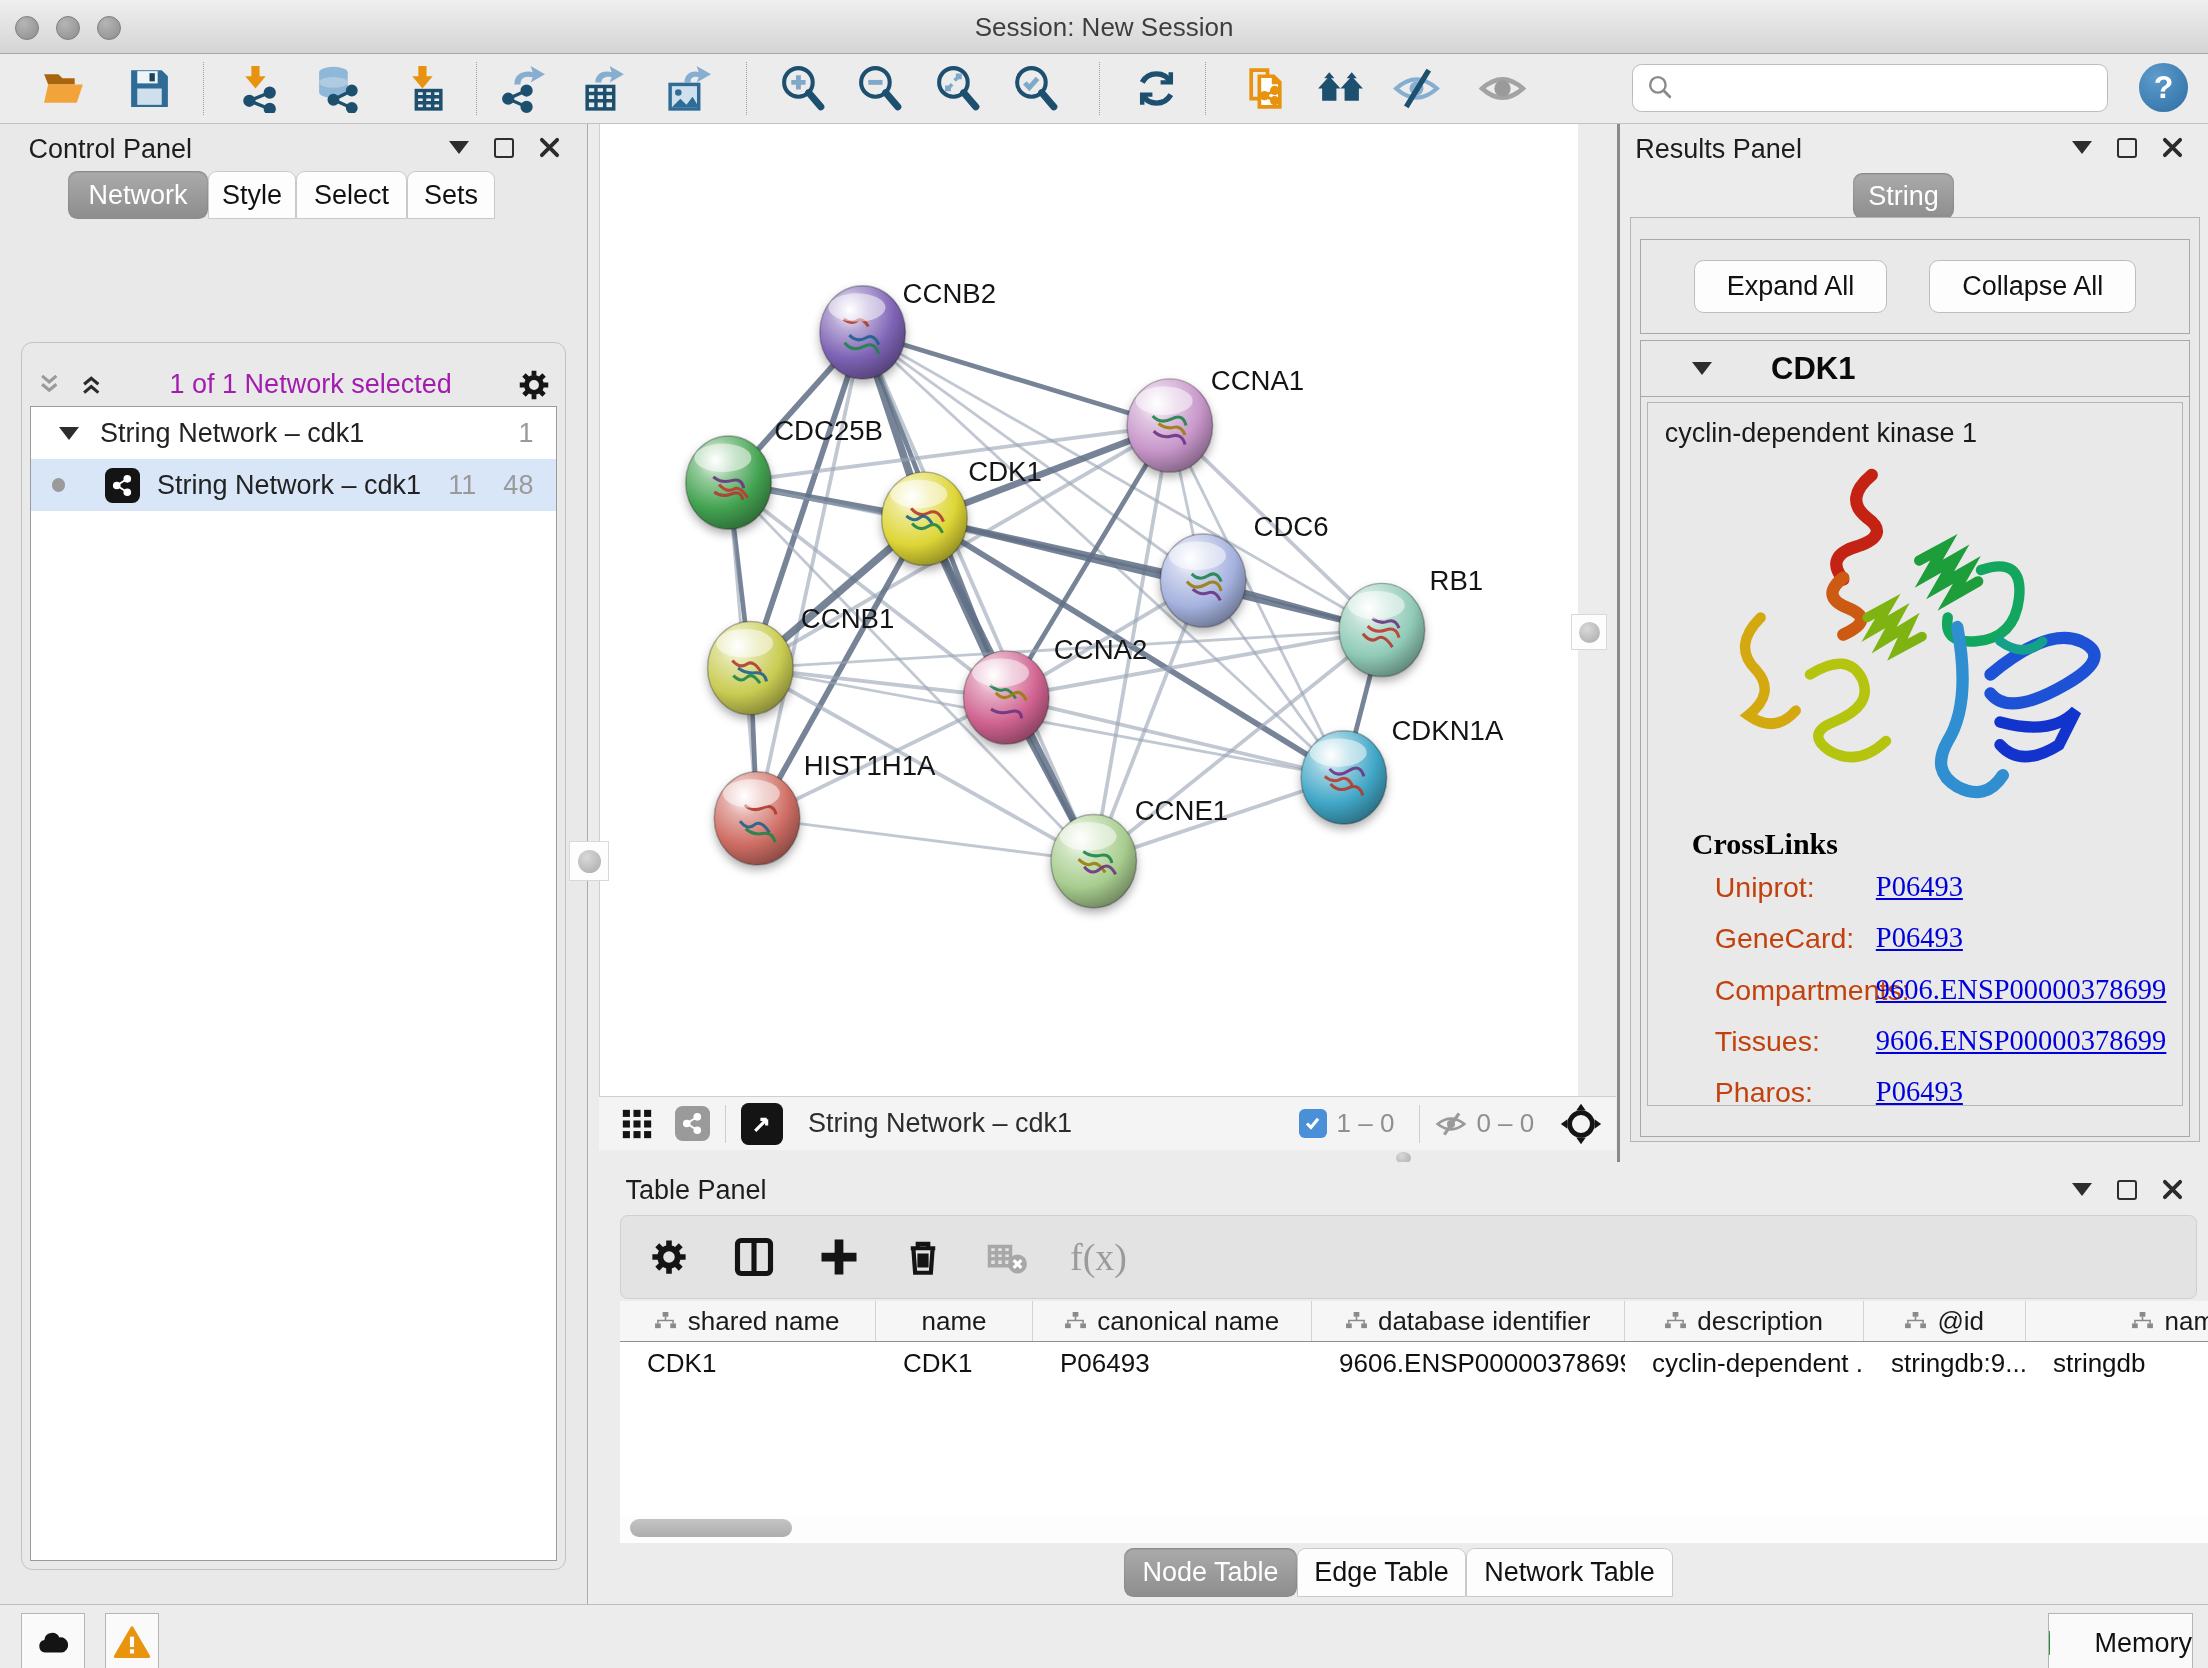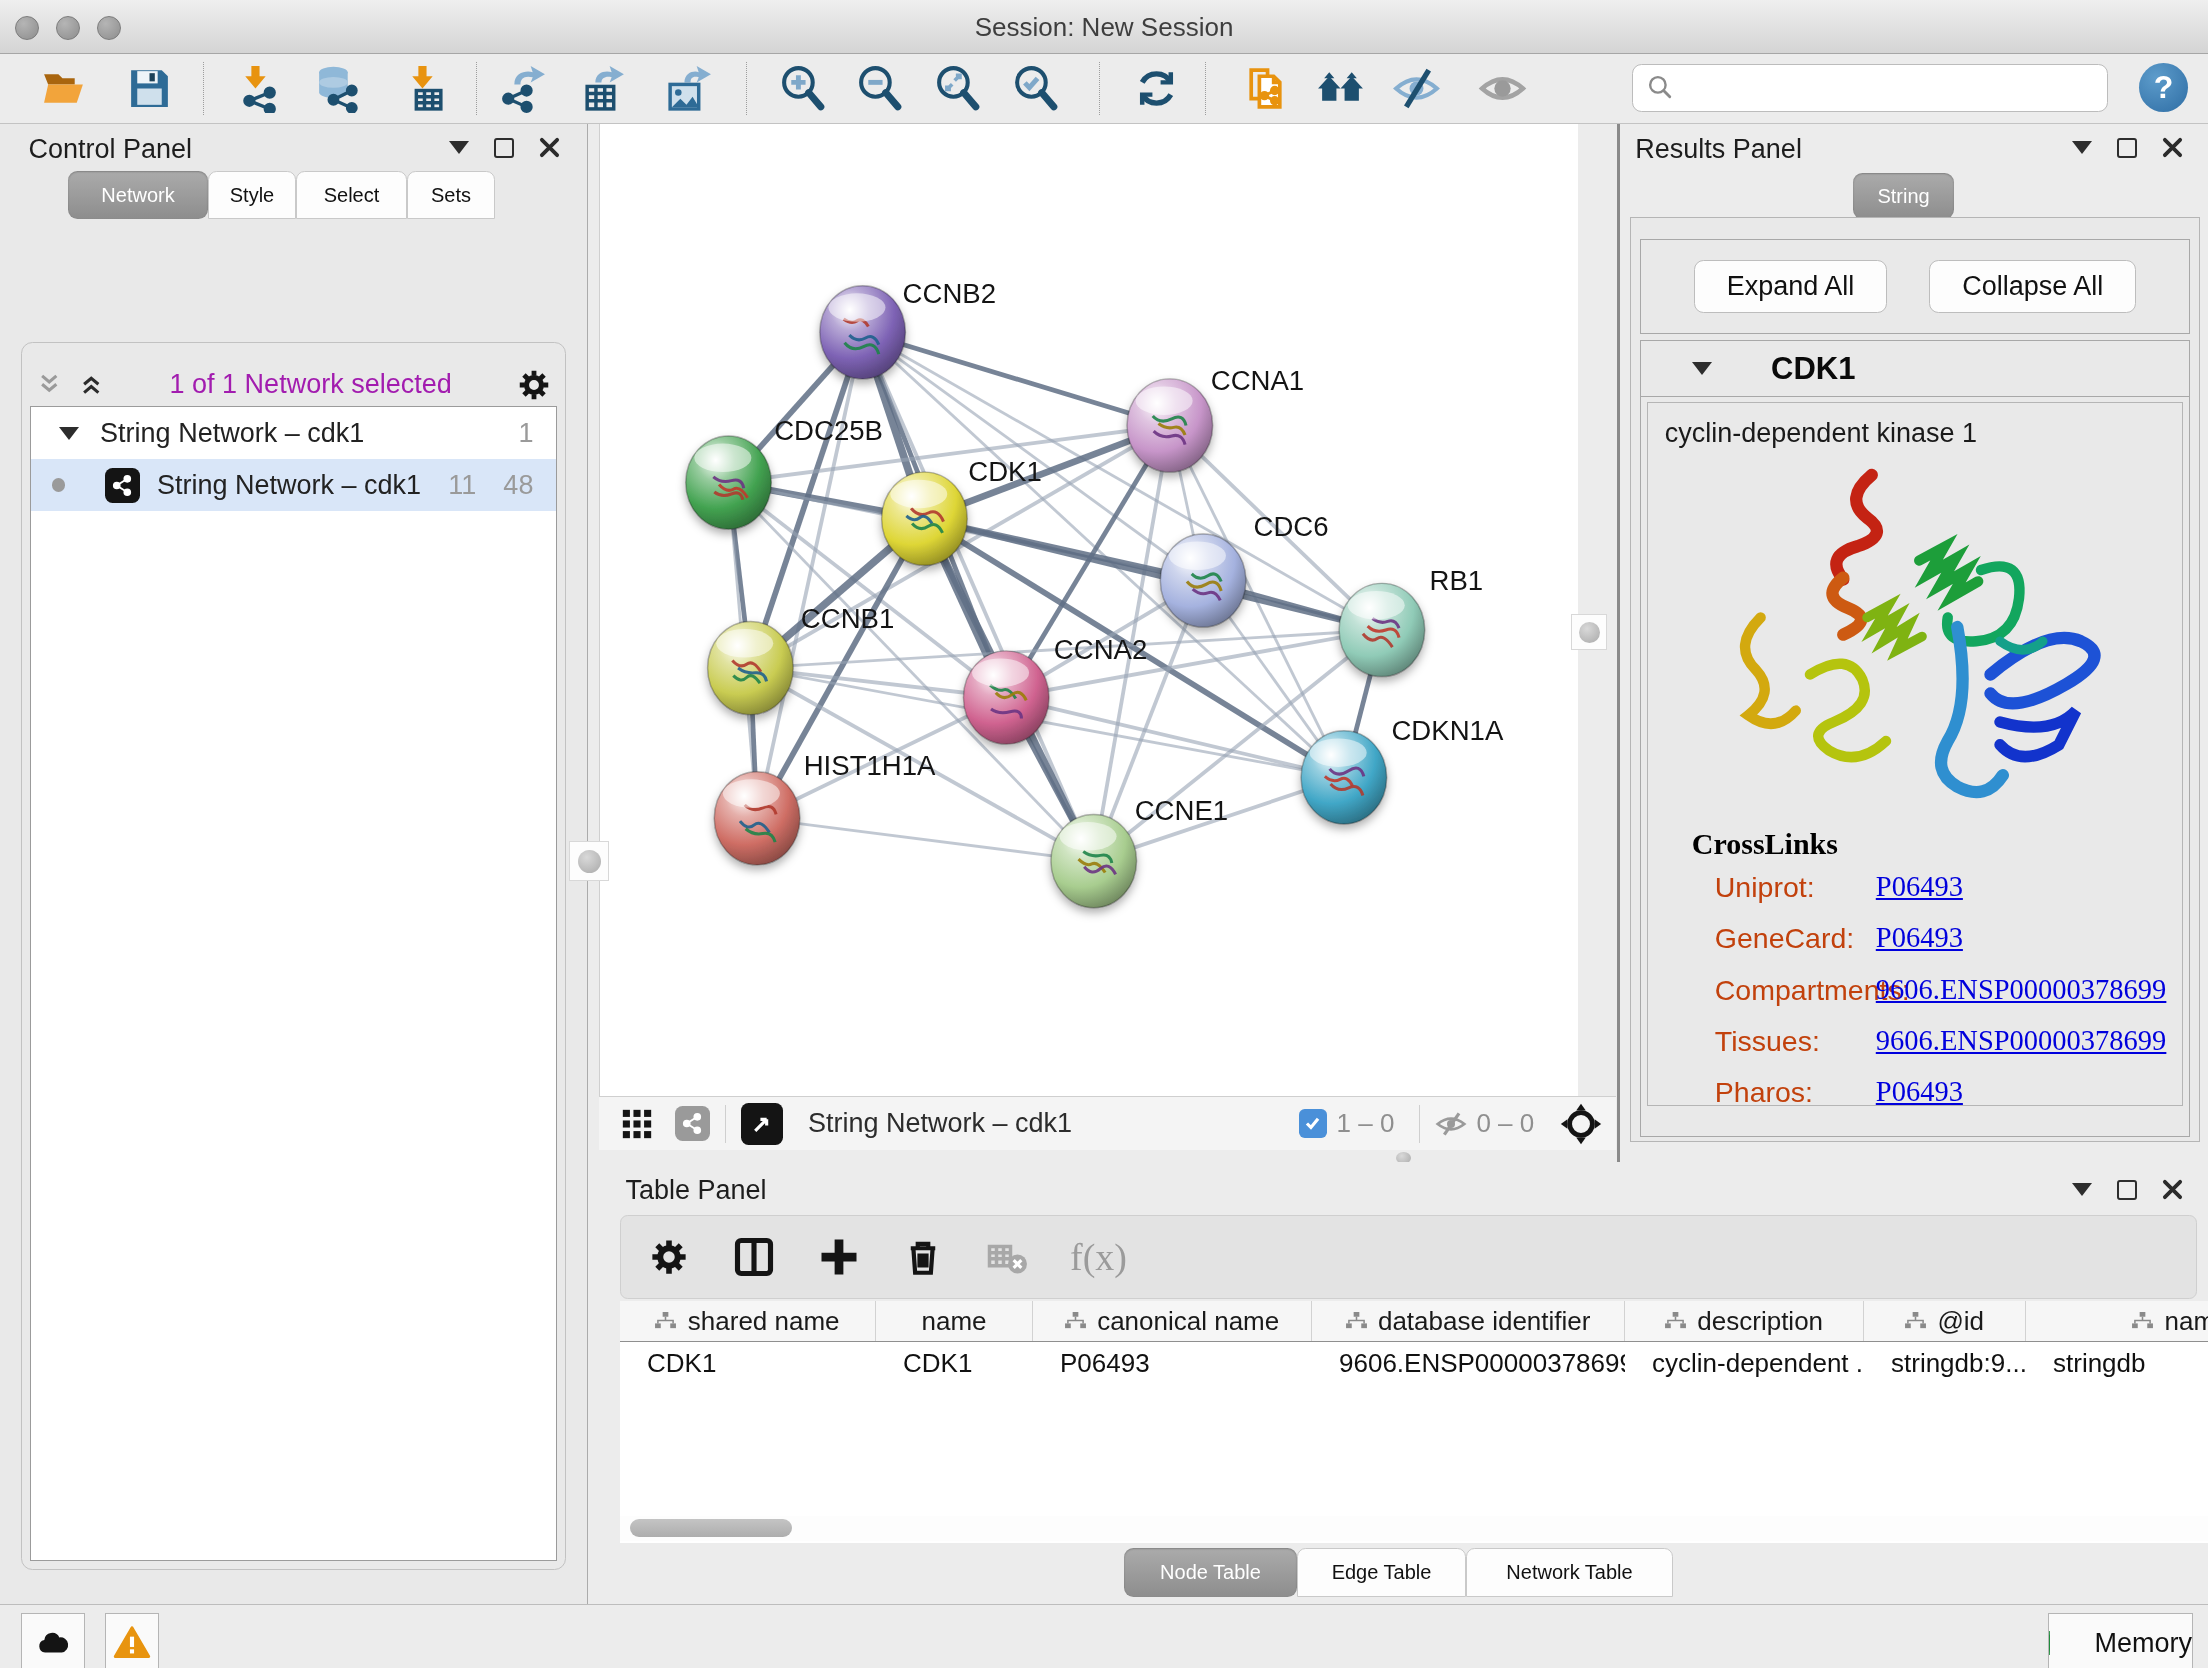--- a/index.html
+++ b/index.html
@@ -34,21 +34,21 @@
   .tri-down{width:0;height:0;border-left:10.5px solid transparent;
       border-right:10.5px solid transparent;border-top:13.3px solid #2d2d2d;}
   .float-sq{width:16px;height:16px;border:2.9px solid #2d2d2d;border-radius:2.9px;}
   
   .control-panel{position:absolute;left:0;top:124px;width:588px;height:1482px;
       background:#e9e9e9;border-right:1px solid #ababab;box-sizing:border-box;}
   .cp-title{position:absolute;left:28.5px;top:9.5px;font-size:27px;color:#1d1d1d;}
   .cp-hicons{position:absolute;right:27px;top:13.3px;}
   .tabrow{position:absolute;display:flex;align-items:flex-end;}
   .tab{height:48px;display:flex;align-items:center;justify-content:center;
-      font-size:20px;box-sizing:border-box;}
+      font-size:27px;box-sizing:border-box;}
   .tab.sel{background:linear-gradient(#ababab,#8d8d8d);color:#fff;border-radius:9.5px;
       box-shadow:inset 0 1px 1.9px rgba(0,0,0,.25);}
   .tab.unsel{background:#fdfdfd;border:1px solid #c9c9c9;color:#111;
       border-radius:8.6px 8.6px 0 0;}
   .cp-tabs{left:68px;top:47px;}
   .groupbox{position:absolute;left:21px;right:21px;top:218px;bottom:36px;
       border:1.9px solid #c2c2c2;border-radius:11.4px;background:#e9e9e9;}
   .selrow{position:absolute;left:13.3px;right:13.3px;top:17px;height:49px;
       display:flex;align-items:center;}
   .selstatus{flex:1;text-align:center;font-size:27px;color:#a21caf;}

